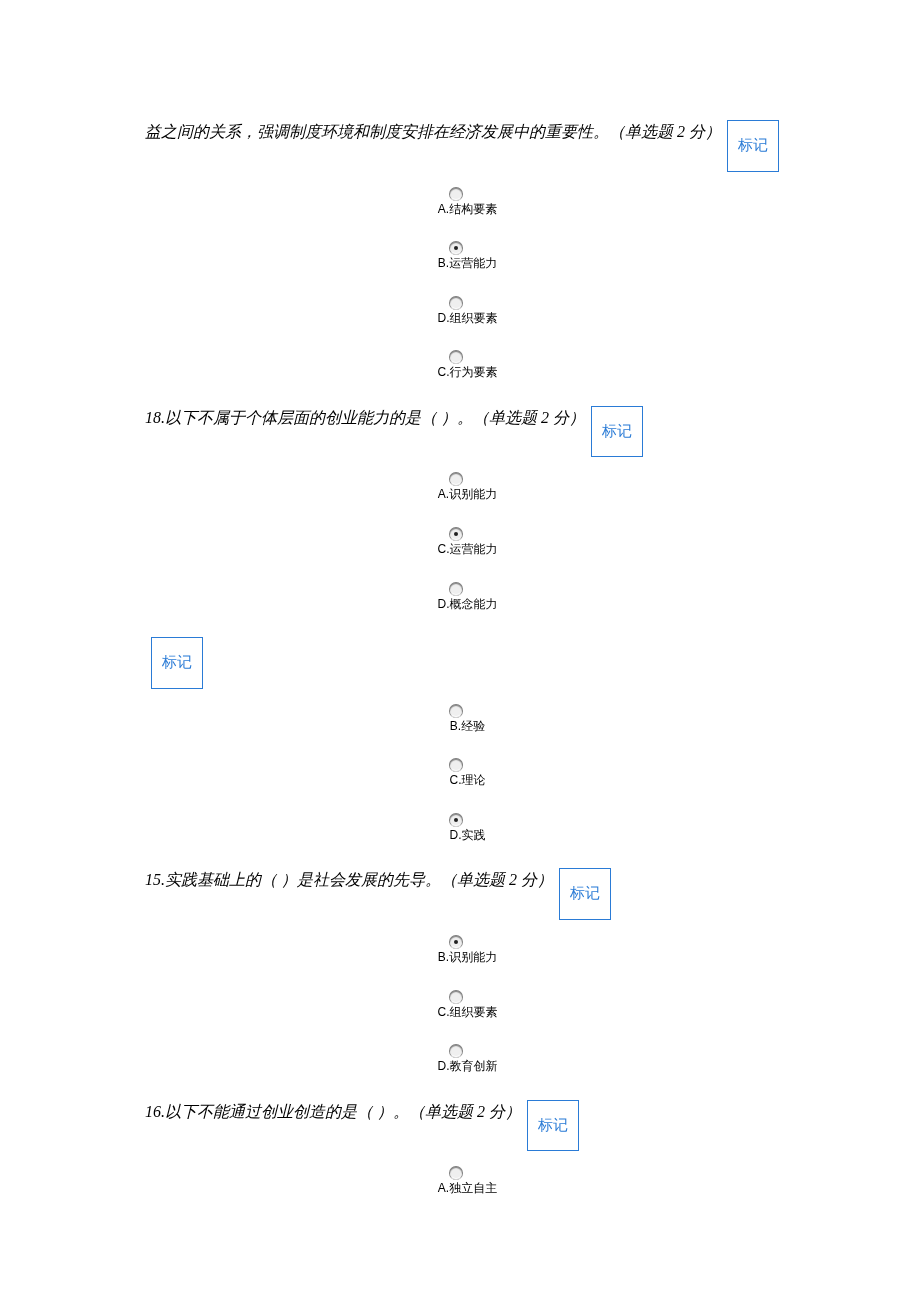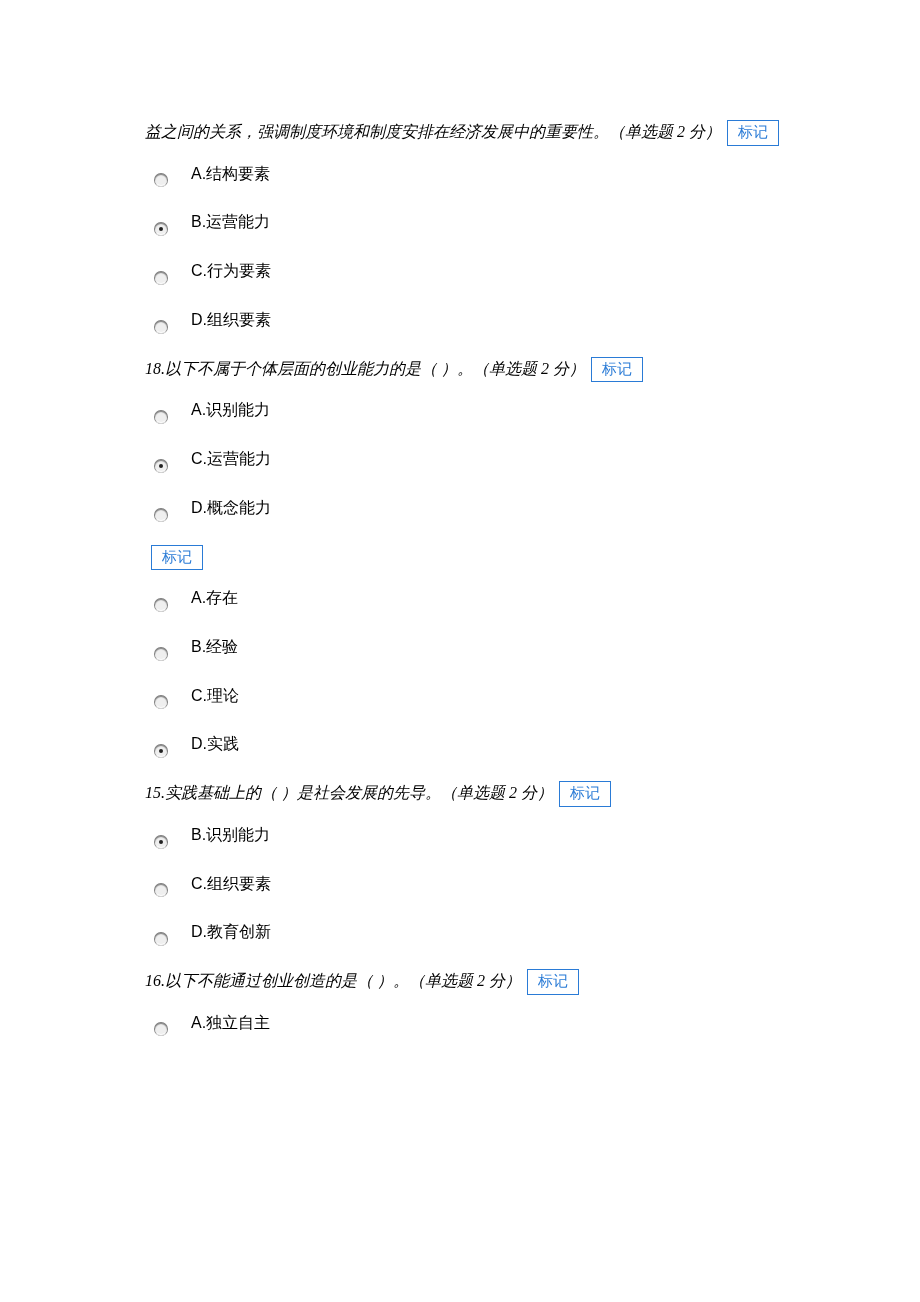--- a/index.html
+++ b/index.html
@@ -24,33 +24,34 @@
   .question-text .qt {
     display: inline;
     font-style: italic;
   }
   .mark-btn {
     display: inline-block;
     border: 1px solid #2a7bd6;
     color: #2a7bd6;
     font-family: "SimSun", serif;
     font-size: 15px;
-    padding: 2px 10px;
+    padding: 15px 10px;
     margin-left: 6px;
     margin-bottom: 2px;
     cursor: pointer;
     user-select: none;
     vertical-align: middle;
     line-height: 1.3;
   }
   .option-row {
     display: flex;
-    align-items: flex-end;
+    align-items: center;
     margin: 10px 0 24px 10px;
-    font-size: 16px;
+    font-size: 12px;
+    flex-direction: column;
   }
   .radio-circle {
     width: 12px;
     height: 12px;
     border-radius: 50%;
     background: #efefef;
     box-shadow:
       inset 0 1px 1px rgba(0,0,0,0.45),
       inset 0 -1px 0 rgba(255,255,255,0.85),
       0 1px 0 rgba(255,255,255,0.7),
@@ -90,25 +91,25 @@
     <span class="option-label">A.结构要素</span>
   </div>
   <div class="option-row">
     <span class="radio-circle selected">
         <span class="dot"></span>
       </span>
     <span class="option-label">B.运营能力</span>
   </div>
   <div class="option-row">
     <span class="radio-circle"></span>
-    <span class="option-label">C.行为要素</span>
+    <span class="option-label">D.组织要素</span>
   </div>
   <div class="option-row">
     <span class="radio-circle"></span>
-    <span class="option-label">D.组织要素</span>
+    <span class="option-label">C.行为要素</span>
   </div>
 
   <div class="question-text">
     <span class="qt">
       <span>18.</span><span>以下不属于个体层面的创业能力的是（  ）。（单选题 2 分）</span>
     </span>
     <span class="mark-btn">标记</span>
   </div>
   <div class="option-row">
     <span class="radio-circle"></span>
@@ -120,24 +121,20 @@
       </span>
     <span class="option-label">C.运营能力</span>
   </div>
   <div class="option-row">
     <span class="radio-circle"></span>
     <span class="option-label">D.概念能力</span>
   </div>
 
   <div class="question-text">
     <span class="mark-btn">标记</span>
-  </div>
-  <div class="option-row">
-    <span class="radio-circle"></span>
-    <span class="option-label">A.存在</span>
   </div>
   <div class="option-row">
     <span class="radio-circle"></span>
     <span class="option-label">B.经验</span>
   </div>
   <div class="option-row">
     <span class="radio-circle"></span>
     <span class="option-label">C.理论</span>
   </div>
   <div class="option-row">

